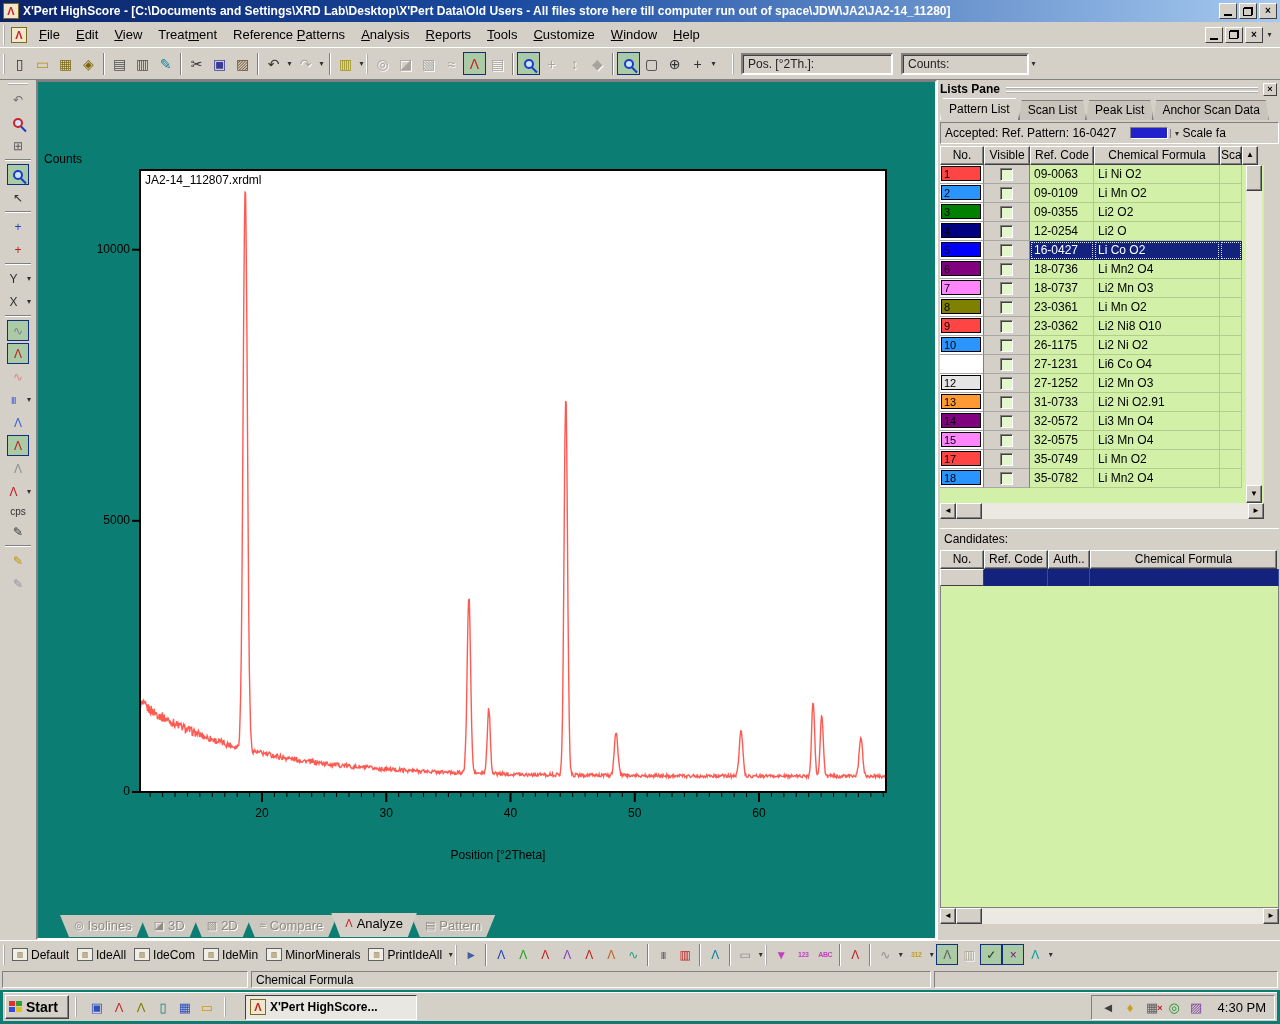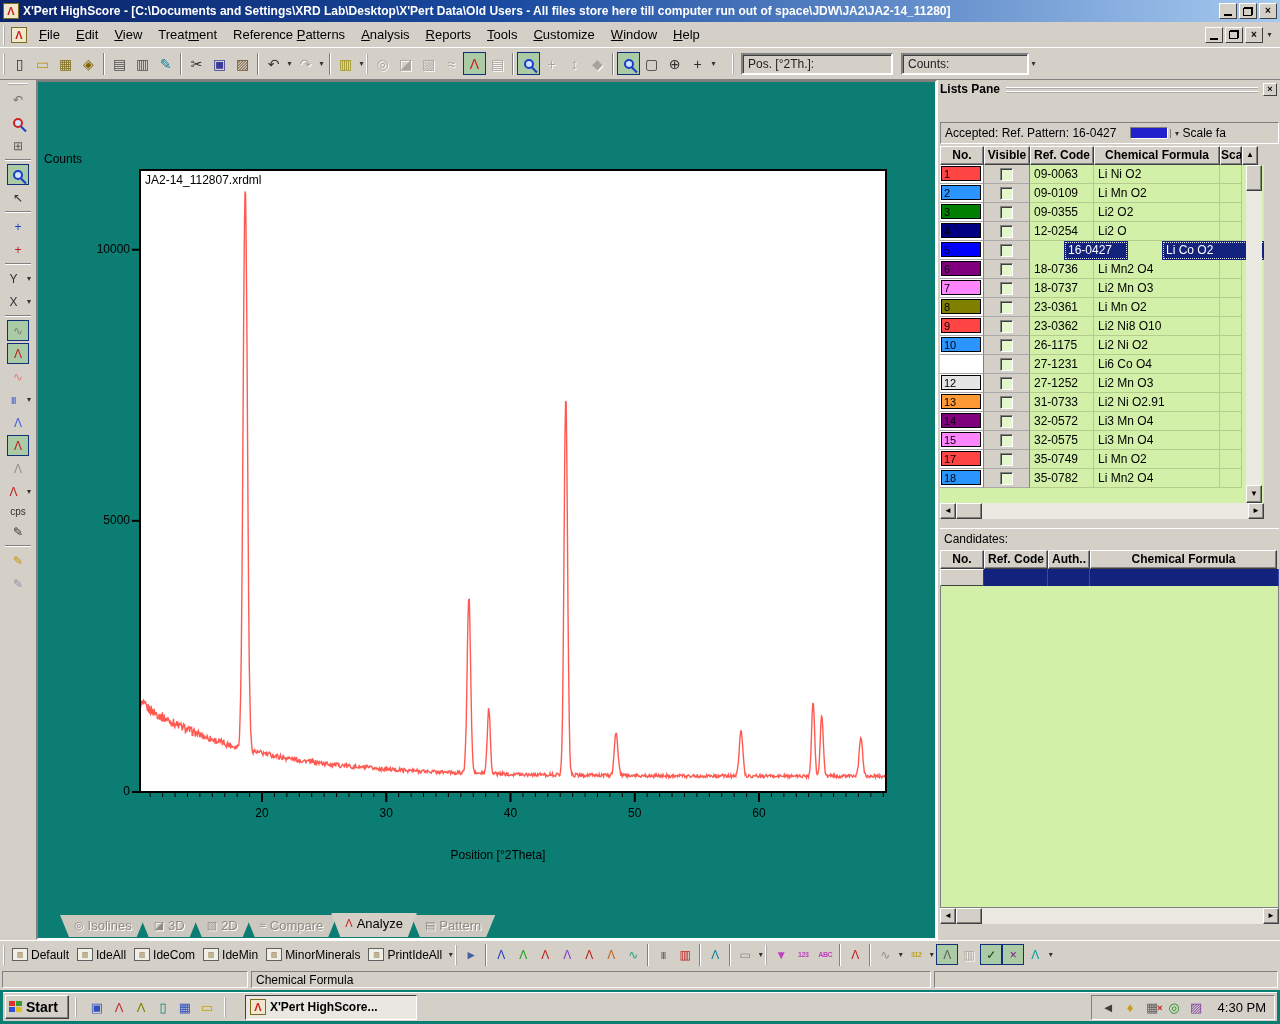--- a/index.html
+++ b/index.html
@@ -87,31 +87,31 @@
     height:20px; margin-top:2px; line-height:19px; clip-path:polygon(3px 0,calc(100% - 3px) 0,100% 100%,0 100%); }
   .lptab.active { background:#d4d0c8; height:22px; margin-top:0; line-height:21px; border-color:#fff #404040 transparent #fff; }
   #lp-accepted { position:absolute; left:2px; top:42px; width:339px; height:22px; border:1px solid; border-color:#808080 #fff #fff #808080;
     display:flex; align-items:center; padding:0 4px; font-size:12px; white-space:nowrap; }
   #lp-swatch { width:38px; height:12px; background:#2222cc; border:1px solid; border-color:#808080 #fff #fff #808080; margin-left:14px; flex:none; }
   #lp-swatch-dd { font-size:8px; margin:0 3px 0 2px; border-left:1px solid #808080; padding-left:3px; }
   #lp-scale { overflow:hidden; }
 
   #ptable { position:absolute; left:2px; top:66px; width:324px; }
   .hcell { background:#d4d0c8; border:1px solid; border-color:#fff #404040 #404040 #fff; box-shadow:inset -1px -1px 0 #808080;
-    font-size:12px; text-align:center; line-height:17px; height:19px; flex:none; overflow:hidden;font-weight:bold; }
+    font-size:12px; text-align:center; line-height:17px; height:19px; flex:none; overflow:hidden; }
   #ptable-head { display:flex; height:19px; }
   #ptable-rows { height:338px; overflow:hidden; position:relative; background:#d2f0a8; }
   .prow { display:flex; height:19px; }
   .c-no { width:44px; background:#fff; border-right:1px solid #808080; border-bottom:1px solid #a8a8a8; position:relative; flex:none; }
   .c-no .sw { position:absolute; left:1px; top:1px; width:40px; height:15px; border:1px solid #000; font-size:11px; line-height:14px; padding-left:2px; color:#000; }
   .c-vis { width:46px; background:#d4d0c8; border-right:1px solid #808080; border-bottom:1px solid #a8a8a8; display:flex; align-items:center; justify-content:center; flex:none; }
   .cbox { width:13px; height:13px; background:#e4f6cc; border:1px solid; border-color:#808080 #fff #fff #808080; box-shadow:inset 1px 1px 0 #404040; }
   .c-ref { width:64px; flex:none; } .c-form { width:126px; flex:none; } .c-sca { width:22px; flex:none; }
   .gcell { background:#d2f0a8; border-right:1px solid #b4cd8d; border-bottom:1px solid #b4cd8d; font-size:12px; line-height:18px; padding-left:4px; overflow:hidden; white-space:nowrap; }
-  .prow.selected .gcell { background:#13227c; color:#fff; border-color:#13227c; outline:1px dotted #e0e0e0; outline-offset:-2px;margin-left:34px; }
+  .prow.selected .gcell { background:#13227c; color:#fff; border-color:#13227c; outline:1px dotted #e0e0e0; outline-offset:-2px; }
 
   .vscroll { position:absolute; right:0; width:16px; }
   .sbtn { width:16px; height:18px; background:#d4d0c8; border:1px solid; border-color:#fff #404040 #404040 #fff;
     box-shadow:inset -1px -1px 0 #808080; font-size:8px; text-align:center; line-height:16px; }
   .sthumb { width:16px; background:#d4d0c8; border:1px solid; border-color:#fff #404040 #404040 #fff; box-shadow:inset -1px -1px 0 #808080; }
   .strack { background:#ece9e2; width:16px; }
   .hscroll { display:flex; height:16px; background:#ece9e2; }
   .hbtn { width:16px; height:16px; background:#d4d0c8; border:1px solid; border-color:#fff #404040 #404040 #fff;
     box-shadow:inset -1px -1px 0 #808080; font-size:8px; text-align:center; line-height:14px; flex:none; }
   .hthumb { width:26px; height:16px; background:#d4d0c8; border:1px solid; border-color:#fff #404040 #404040 #fff; box-shadow:inset -1px -1px 0 #808080; flex:none; }
@@ -520,20 +520,26 @@
       </div>
     </div>
 </div>
 
 <div id="listspane">
   <div id="lp-titlerow">
     <span id="lp-title">Lists Pane</span>
     <span id="lp-grip"></span>
     <span id="lp-close">×</span>
   </div>
+  <div id="lp-tabs">
+      <span class="lptab active">Pattern List</span>
+      <span class="lptab">Scan List</span>
+      <span class="lptab">Peak List</span>
+      <span class="lptab">Anchor Scan Data</span>
+    </div>
   <div id="lp-accepted">
     <span>Accepted: Ref. Pattern: 16-0427</span>
     <span id="lp-swatch" style="background: rgb(34, 34, 204);"></span>
     <span id="lp-swatch-dd" class="dd">▾</span>
     <span id="lp-scale">Scale fa</span>
   </div>
   <div id="ptable">
     <div id="ptable-head">
         <span class="hcell" style="width: 44px;">No.</span>
         <span class="hcell" style="width: 46px;">Visible</span>

